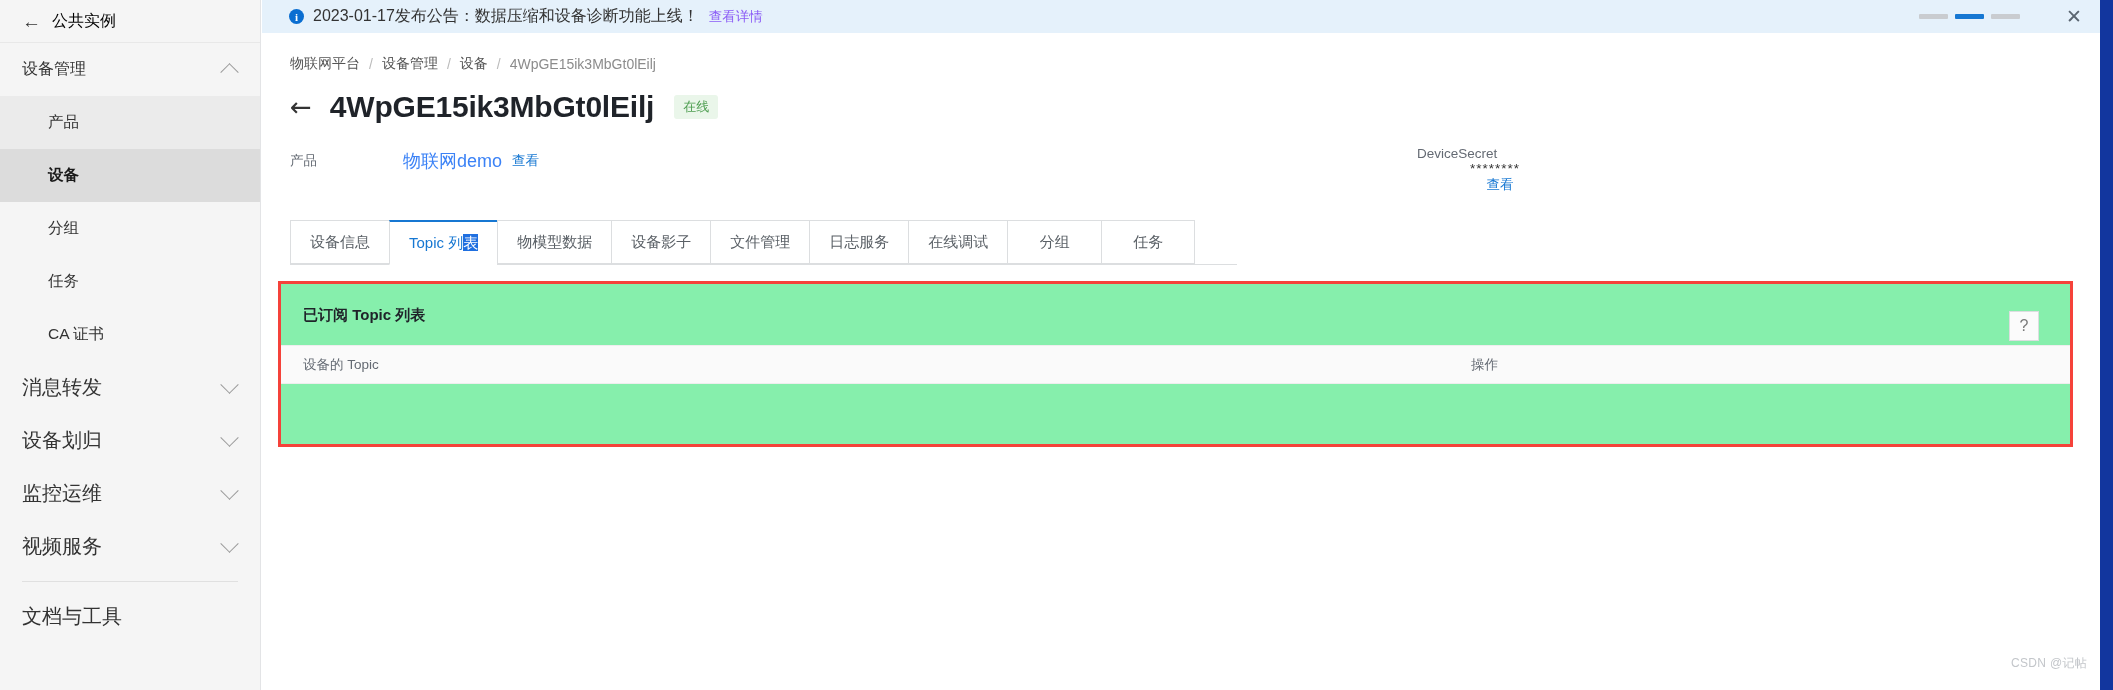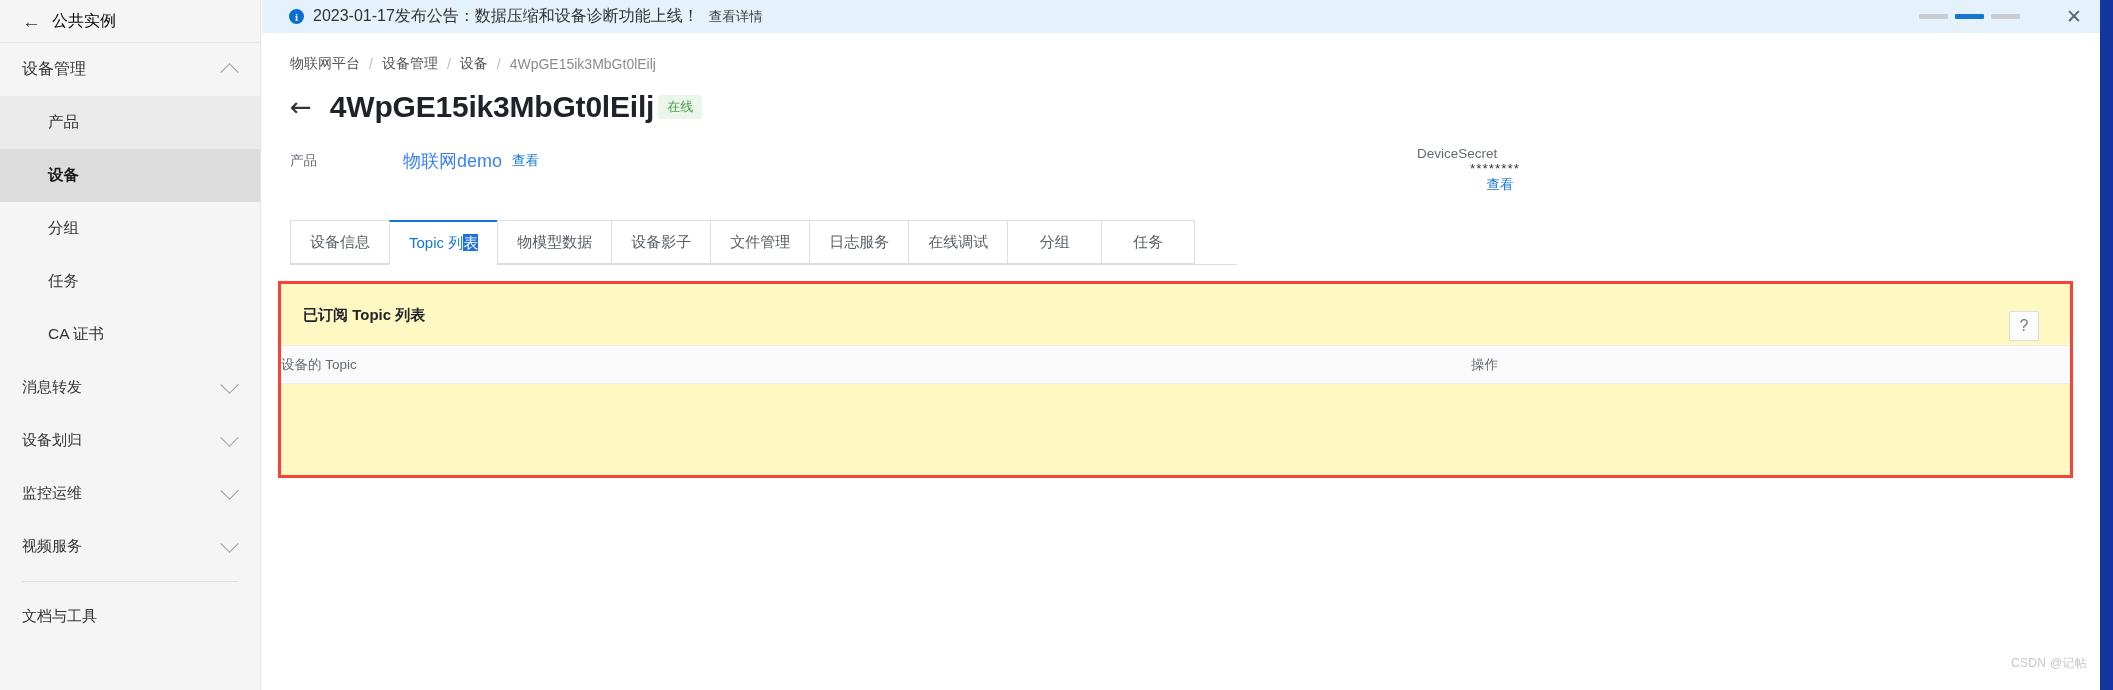--- a/index.html
+++ b/index.html
@@ -53,21 +53,21 @@
     font-size: 15.5px; color: #333;
     cursor: pointer;
   }
   .nav-sub.hover { background: #ebebeb; }
   .nav-sub.active { background: #dcdcdc; font-weight: bold; color: #1a1a1a; }
 
   .nav-item {
     height: 53px;
     display: flex; align-items: center; justify-content: space-between;
     padding: 0 24px 0 22px;
-    font-size: 15px; color: #333;
+    font-size: 20px; color: #333;
     cursor: pointer;
   }
   .ext-icon {
     display: inline-block; margin-left: 7px; position: relative;
     width: 12px; height: 12px;
     border: 1.4px solid #999; border-top-color: transparent; border-right-color: transparent;
   }
   .ext-icon::before {
     content: ""; position: absolute; left: 2px; top: -3px;
     width: 11px; height: 11px; border-top: 1.4px solid #999; border-right: 1.4px solid #999;
@@ -89,21 +89,21 @@
   }
   .info-icon {
     width: 15px; height: 15px; border-radius: 50%;
     background: #0a6ed1; color: #fff;
     font-size: 11px; font-weight: bold;
     display: inline-flex; align-items: center; justify-content: center;
     font-family: "Liberation Serif", serif;
     margin-right: 9px; flex: none;
   }
   .notice-text { font-size: 16px; color: #333; }
-  .notice-link { font-size: 13.5px; color: #404040; margin-left: 10px; cursor: pointer; }
+  .notice-link { font-size: 13.5px; color: #8b5cf6; margin-left: 10px; cursor: pointer; }
   .notice-right { margin-left: auto; display: flex; align-items: center; gap: 0; }
   .dots { display: flex; gap: 7px; margin-right: 46px; }
   .dot { width: 29px; height: 5px; background: #c9ccd0; border-radius: 1px; cursor: pointer; }
   .dot.active { background: #1677d2; }
   .notice-close {
     font-size: 19px; color: #5a6570; cursor: pointer; line-height: 1;
     font-family: "DejaVu Sans", sans-serif;
   }
 
   
@@ -129,21 +129,21 @@
   }
   .head-back {
     font-size: 26px; color: #333; line-height: 1;
     margin-right: 18px; cursor: pointer;
     font-family: "DejaVu Sans", sans-serif;
   }
   .page-title {
     font-size: 30px; font-weight: bold; color: #1f2329; letter-spacing: -.2px;
   }
   .status-badge {
-    margin-left: 4px;
+    margin-left: 20px;
     background: #eaf6ea; color: #4e9e51;
     font-size: 13px; padding: 3px 9px; border-radius: 3px;
   }
 
   .info-block { position: relative; margin-top: 22px; height: 58px; }
   .info-row { display: flex; align-items: center; height: 29px; padding-left: 28px; }
   .info-label { width: 113px; font-size: 13.5px; color: #646a73; flex: none; }
   .info-value { font-size: 18px; color: #3b82f6; }
   .info-link { font-size: 13.5px; color: #1677d2; margin-left: 10px; cursor: pointer; }
   .info-right { position: absolute; left: 1155px; top: 0; display: flex; align-items: center; height: 29px; flex-direction: column; }
@@ -179,37 +179,37 @@
   .sel-hl { background: #1f6fe0; color: #fff; }
 
   
   .panel-wrap {
     position: relative;
     margin: 16px 0 0 16px;
     width: 1795px;
   }
   .red-box {
     border: 3px solid #f5423a;
-    background: #fef9c3;
-    width: 1795px; height: 197px;
+    background: #86efac;
+    width: 1795px; height: 166px;
     position: relative;
   }
   .panel-title {
     font-size: 15px; font-weight: bold; color: #1f2329;
     padding: 22px 0 0 22px;
   }
   .tbl { margin-top: 20px; }
   .tbl-head {
     display: flex; align-items: center;
     height: 39px;
     background: #fafafa;
     border-top: 1px solid #eee; border-bottom: 1px solid #eee;
   }
   .th { font-size: 13.5px; color: #646a73; }
-  .th.c1 { width: 1190px; }
+  .th.c1 { padding-left: 22px; width: 1190px; }
   .th.c2 { padding-left: 0; }
   .tbl-row {
     display: flex; align-items: center;
     height: 48px;
     border-bottom: 1px solid #f0f0f0;
   }
   .td { font-size: 13.5px; color: #333; }
   .td.c1 { padding-left: 22px; width: 1190px; }
   .td.c2 { color: #1677d2; cursor: pointer; }
 

